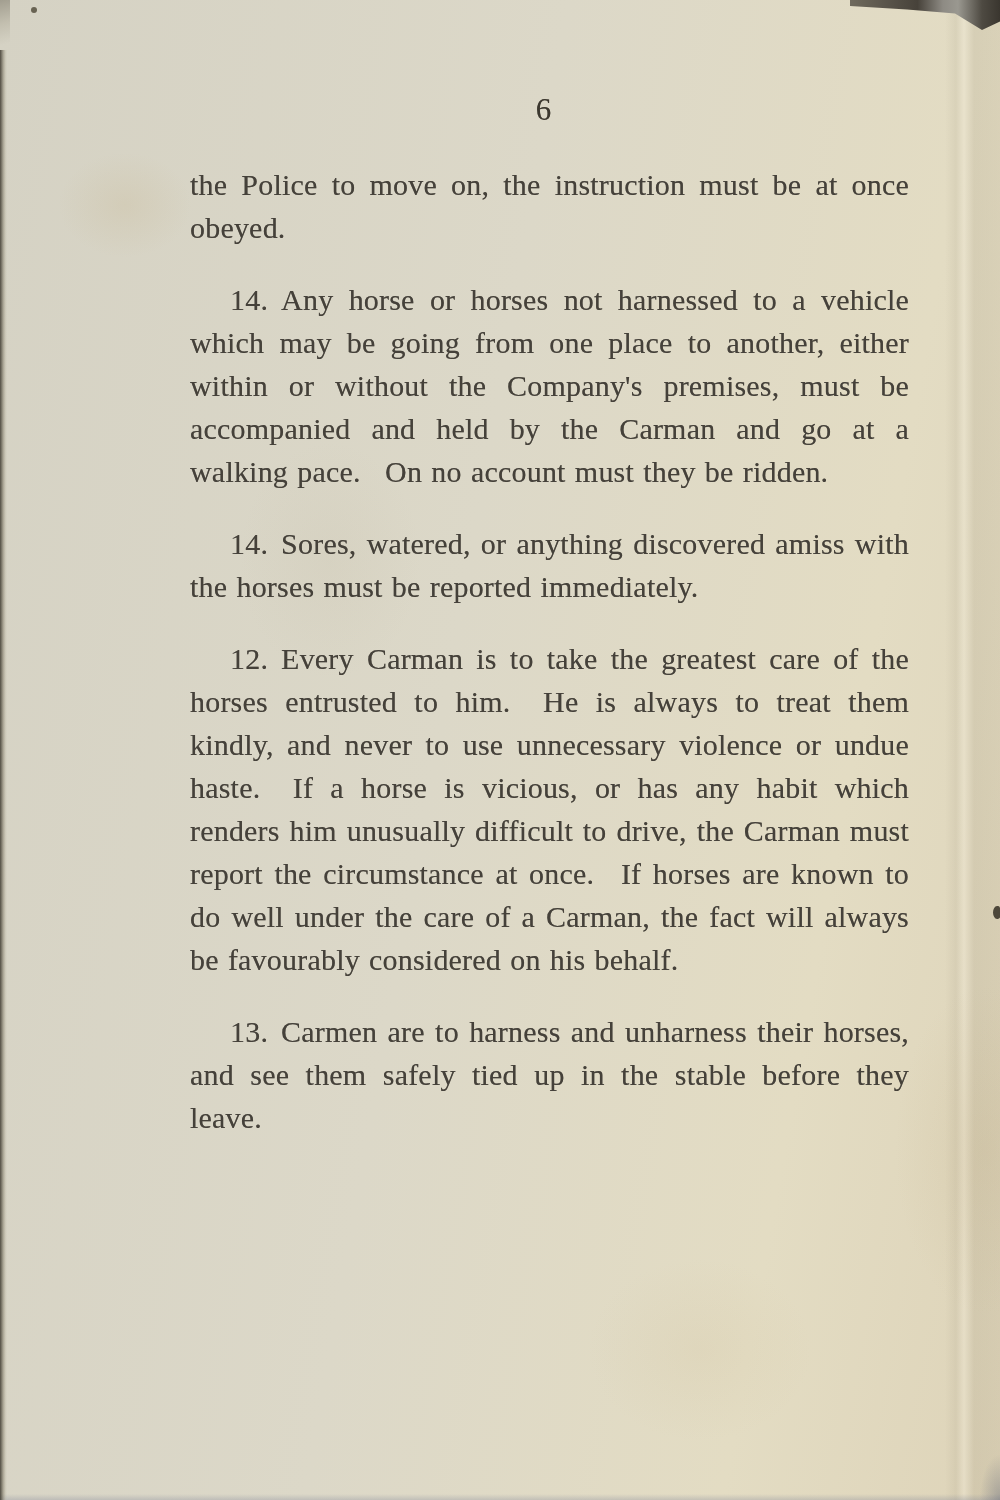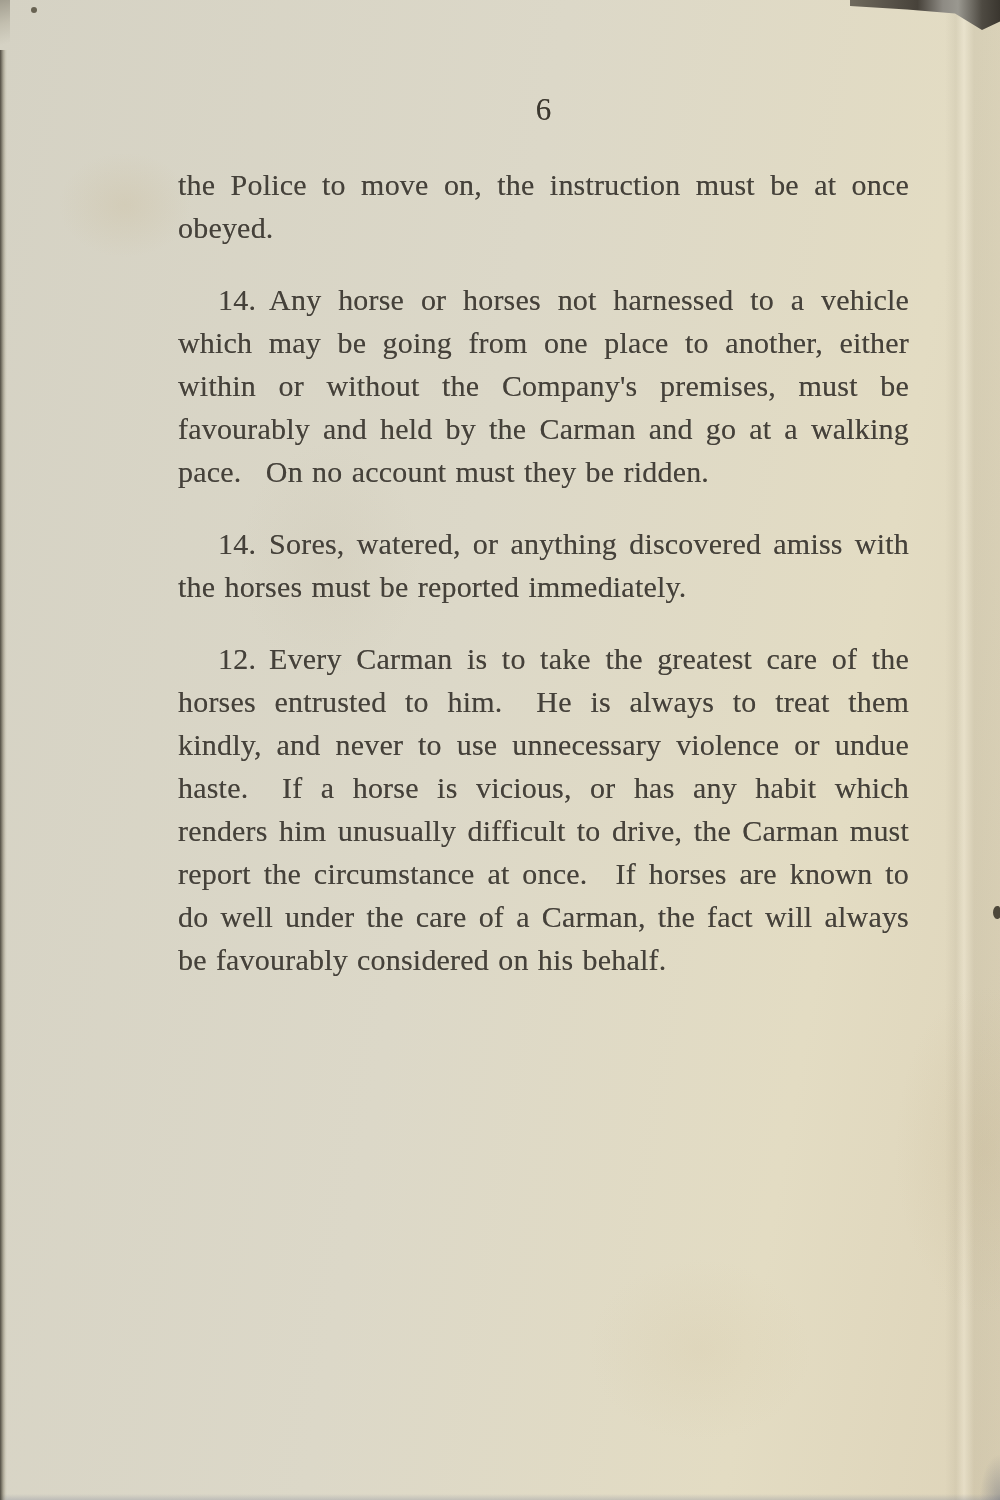--- a/index.html
+++ b/index.html
@@ -94,21 +94,21 @@
     left: 178px; top: 163px;
     width: 731px;
     font-size: 30px;
     line-height: 43px;
     text-align: justify;
     word-spacing: 1.5px;
     letter-spacing: 0.2px;
     text-shadow: 0 0 0.6px rgba(69,65,58,0.55);
   }
   .text-block p {
-    margin: 0 0 29px 0;
+    margin: 0 0 29px 12px;
   }
   .text-block p.numbered {
     text-indent: 40px;
   }
   .pnum {
     margin-right: 13px;
   }
 </style>
 </head>
 <body>
@@ -124,27 +124,30 @@
 
   <div class="page-number">6</div>
 
   <main class="text-block">
 
     <p class="para continuation">
       <span class="ptext">the Police to move on, the instruction must be at once obeyed.</span>
     </p>
 
     <p class="para numbered">
-      <span class="pnum">14.</span><span class="ptext">Any horse or horses not harnessed to a vehicle which may be going from one place to another, either within or without the Company's premises, must be favourably and held by the Carman and go at a walking pace.  On no account must they be ridden.</span>
+      <span class="pnum">14.</span><span class="ptext">Any horse or horses not harnessed to a vehicle which may be going from one place to another, either within or without the Company's premises, must be accompanied and held by the Carman and go at a walking pace.  On no account must they be ridden.</span>
     </p>
 
     <p class="para numbered">
       <span class="pnum">14.</span><span class="ptext">Sores, watered, or anything discovered amiss with the horses must be reported immediately.</span>
     </p>
 
     <p class="para numbered">
       <span class="pnum">12.</span><span class="ptext">Every Carman is to take the greatest care of the horses entrusted to him.  He is always to treat them kindly, and never to use unnecessary violence or undue haste.  If a horse is vicious, or has any habit which renders him unusually difficult to drive, the Carman must report the circumstance at once.  If horses are known to do well under the care of a Carman, the fact will always be favourably considered on his behalf.</span>
     </p>
 
+    <p class="para numbered">
+      <span class="pnum">13.</span><span class="ptext">Carmen are to harness and unharness their horses, and see them safely tied up in the stable before they leave.</span>
+    </p>
 
 
   </main>
 </div>
 
 </body></html>

